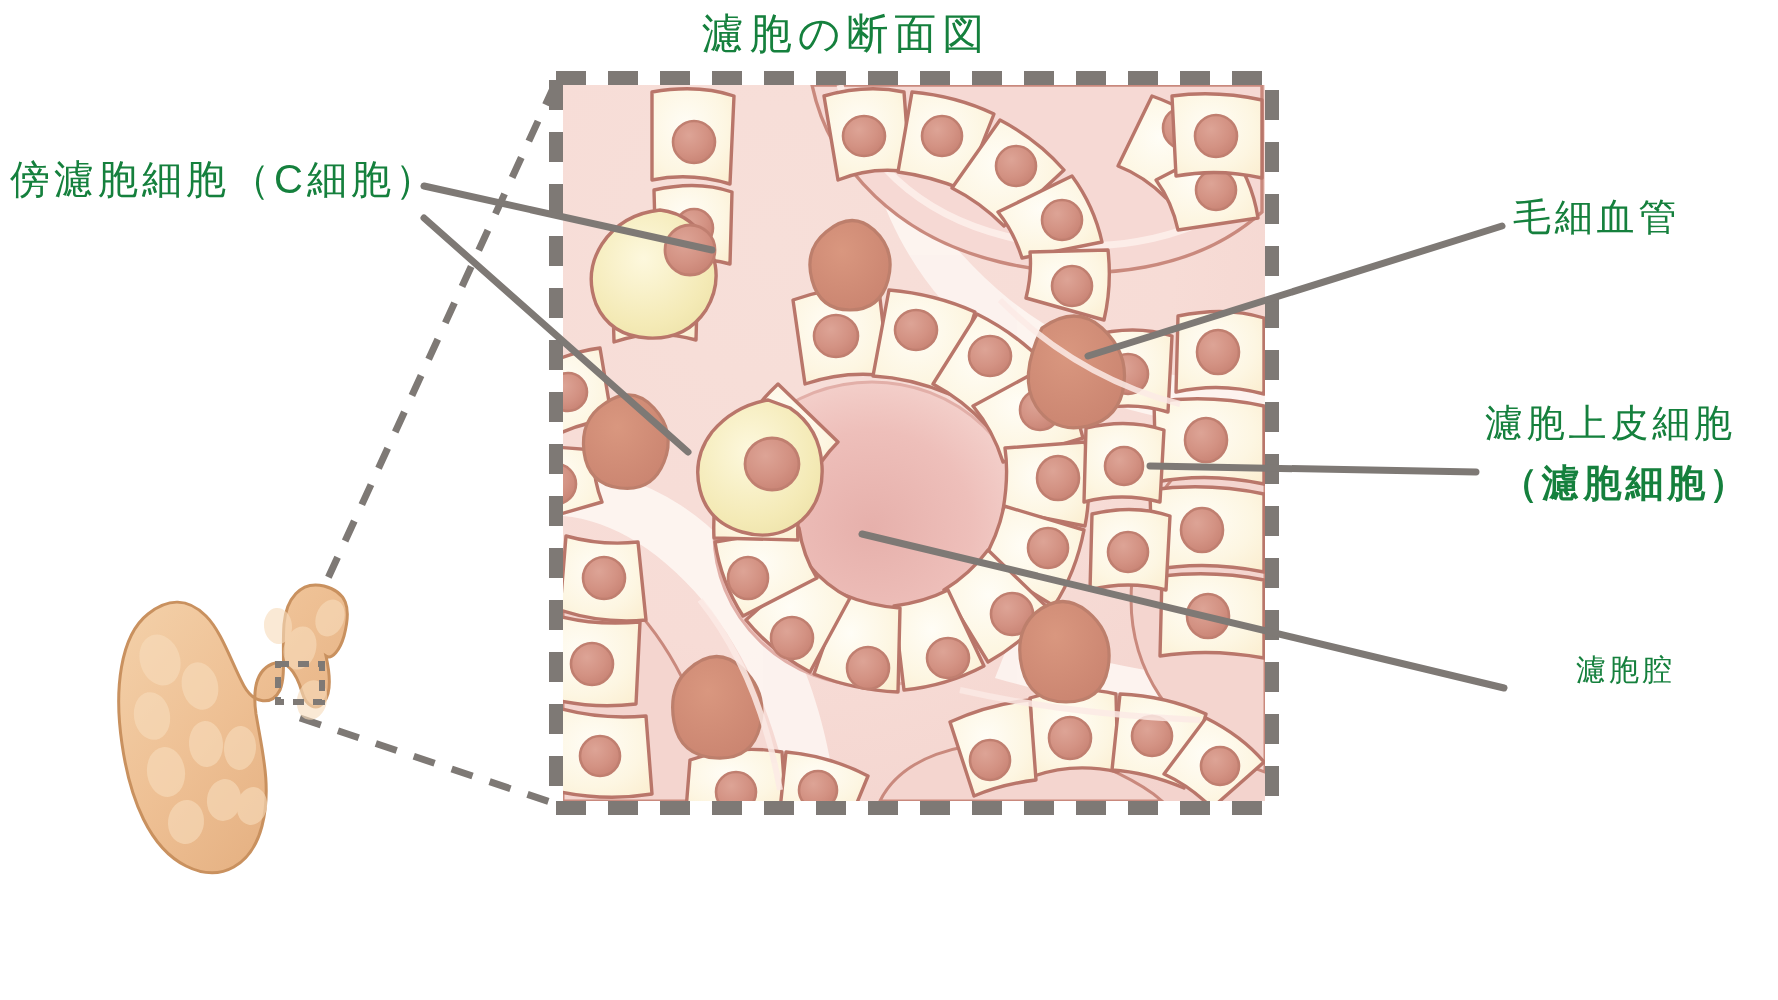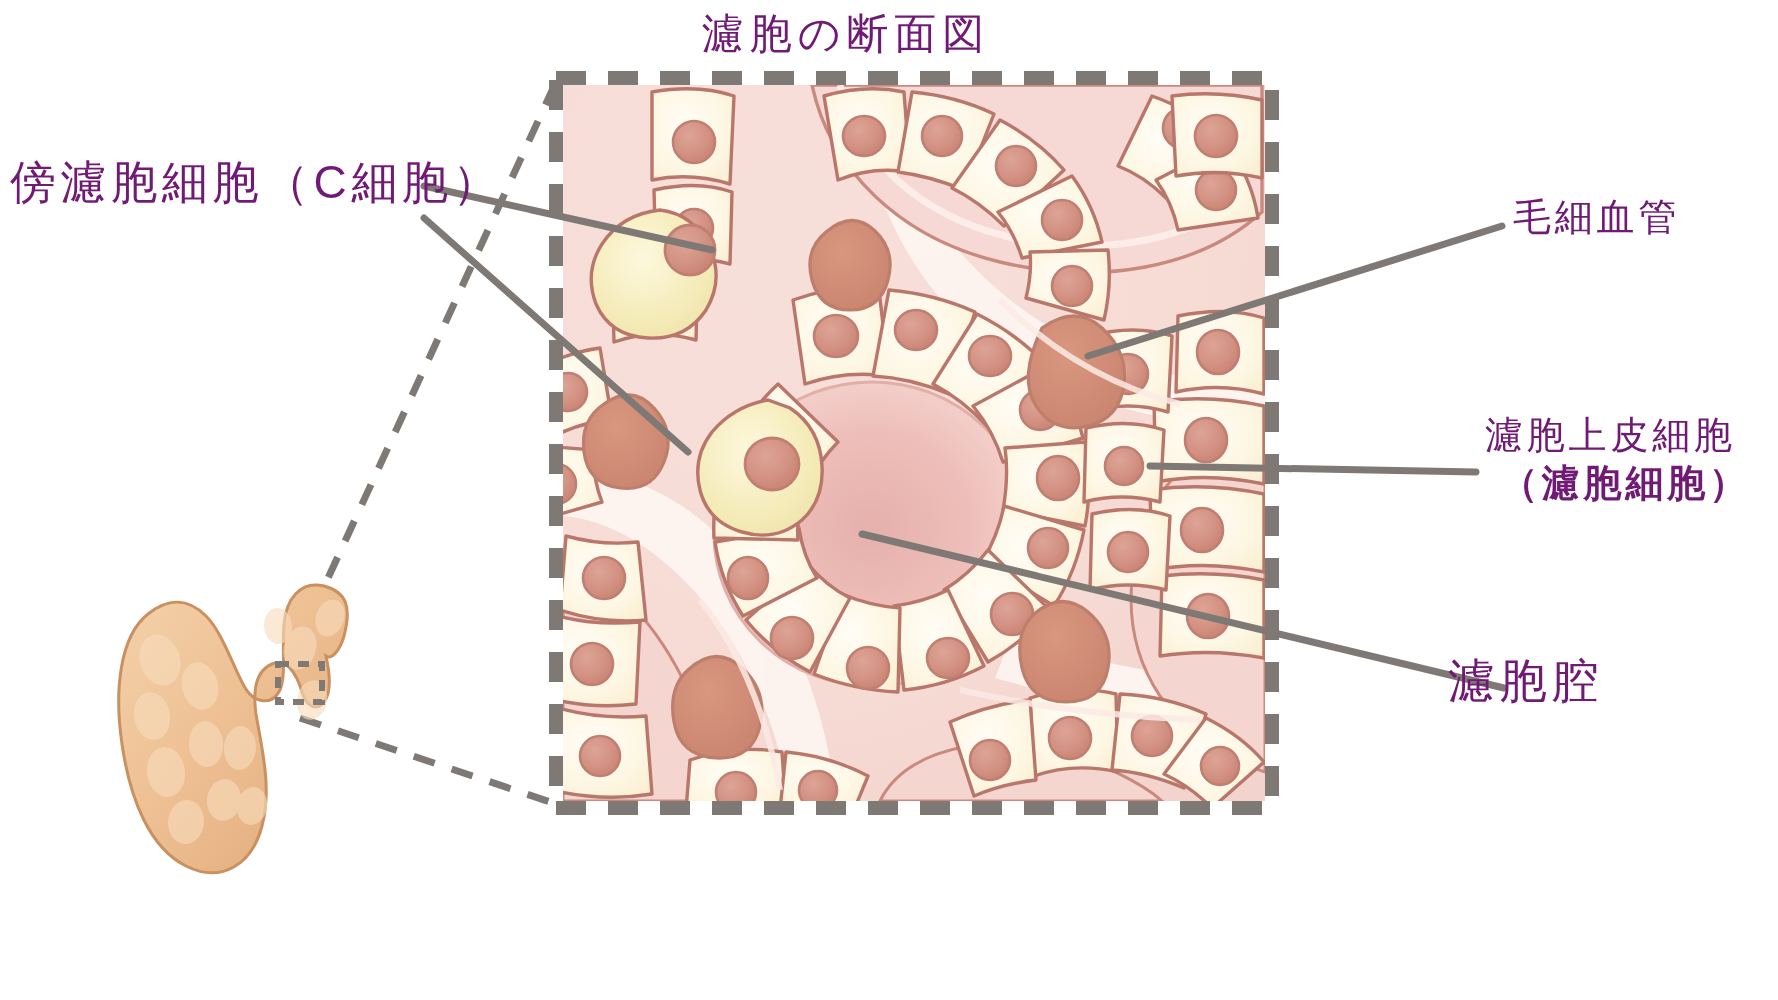--- a/index.html
+++ b/index.html
@@ -4,27 +4,27 @@
 <style>
   html,body{margin:0;padding:0;background:#ffffff;}
   body{
     width:1778px;height:1000px;position:relative;overflow:hidden;
     font-family:"Liberation Sans","DejaVu Sans",sans-serif;
     color:#4a4a4a;
   }
   #stage{position:absolute;inset:0;width:1778px;height:1000px;}
   #stage svg{display:block;width:1778px;height:1000px;}
 
-  .lbl{position:absolute;color:#701a75;white-space:nowrap;letter-spacing:.10em;}
+  .lbl{position:absolute;color:#15803d;white-space:nowrap;letter-spacing:.10em;}
   .title{font-size:42px;left:846px;top:6px;transform:translateX(-50%);letter-spacing:.14em;}
-  .lbl-c{font-size:46px;left:10px;top:152px;}
+  .lbl-c{font-size:40px;left:10px;top:152px;}
   .lbl-cap{font-size:38px;left:1513px;top:192px;text-align:center;}
-  .lbl-ep1{font-size:38px;left:1485px;top:398px;margin-top:12px;}
+  .lbl-ep1{font-size:38px;left:1485px;top:398px;}
   .lbl-ep2{font-size:38px;left:1500px;top:458px;font-weight:bold;}
-  .lbl-lum{font-size:47px;left:1448px;top:650px;}
+  .lbl-lum{font-size:30px;left:1576px;top:650px;}
 </style>
 </head>
 <body>
 
 <div id="stage">
 <svg viewBox="0 0 1778 1000" xmlns="http://www.w3.org/2000/svg">
   <defs>
     <radialGradient id="gLumen" cx="50%" cy="48%" r="58%">
       <stop offset="0%" stop-color="#e6b0ab"></stop>
       <stop offset="55%" stop-color="#eebfba"></stop>

